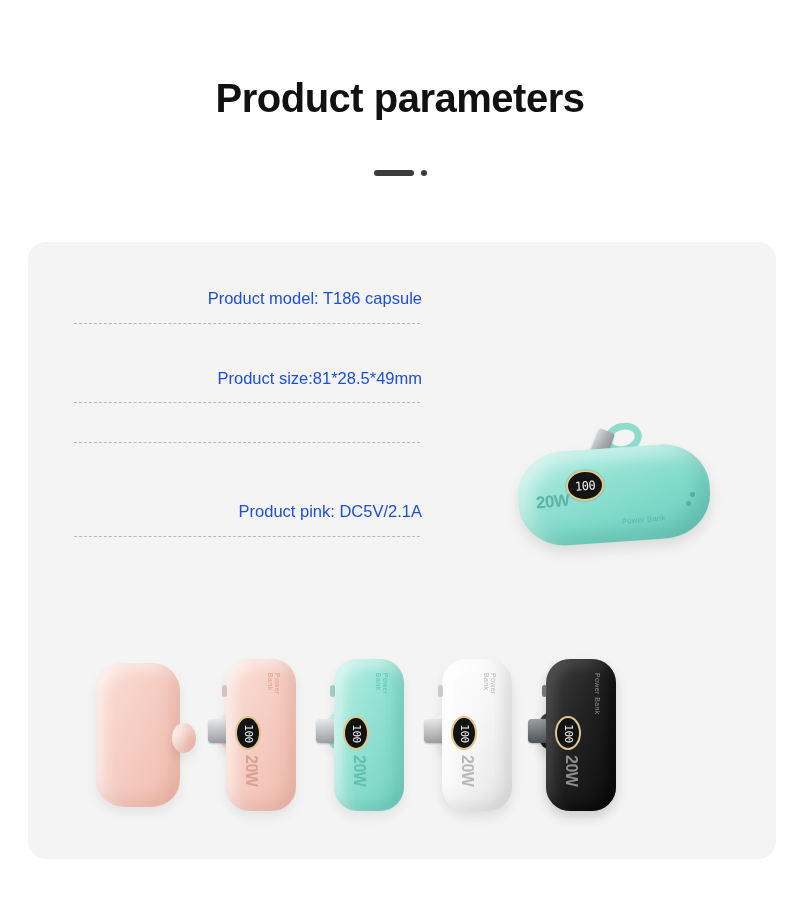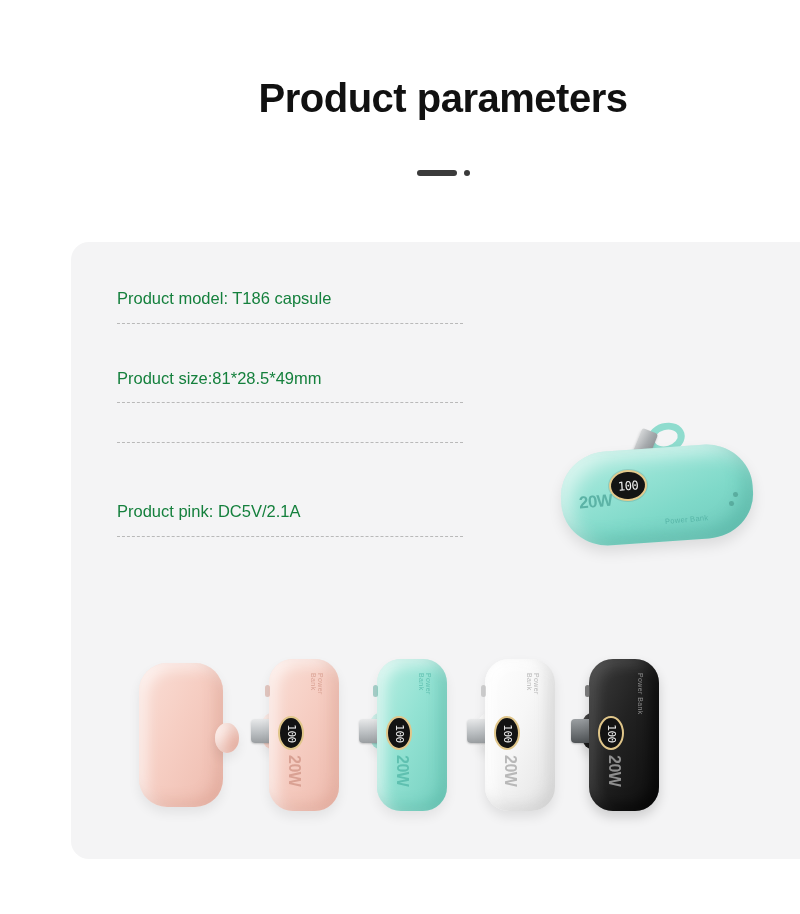--- a/index.html
+++ b/index.html
@@ -8,21 +8,20 @@
     height: 914px;
     background: #ffffff;
     font-family: "Liberation Sans", sans-serif;
     overflow: hidden;
   }
   .page {
     position: relative;
     width: 704px;
     height: 914px;
     background: #ffffff;
-    margin-left: 43px;
   }
 
   
   .page-title {
     position: absolute;
     top: 76px;
     left: 0;
     width: 800px;
     text-align: center;
     font-size: 40px;
@@ -67,23 +66,24 @@
   
   .spec-list {
     position: absolute;
     left: 46px;
     top: 48px;
     width: 348px;
   }
   .spec-row { position: relative; }
   .spec-text {
     font-size: 16.5px;
-    color: #15803d;
+    color: #1d4ed8;
     line-height: 1;
     white-space: nowrap;
+    text-align: right;
   }
   .spec-rule {
     margin-top: 16px;
     height: 0;
     border-top: 1px dashed #b9b9b9;
     width: 346px;
   }
   .gap-sm { height: 23px; }
   .gap-lg { height: 37px; }
 

